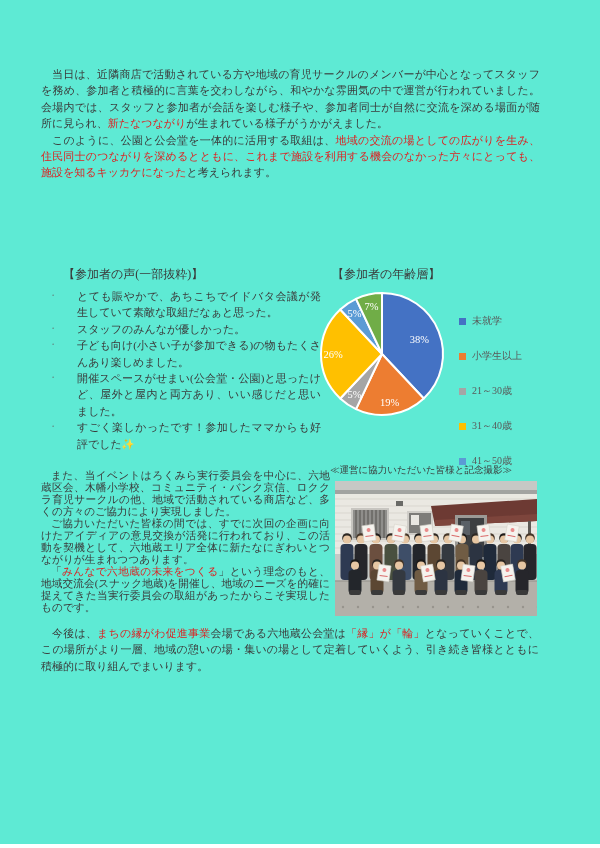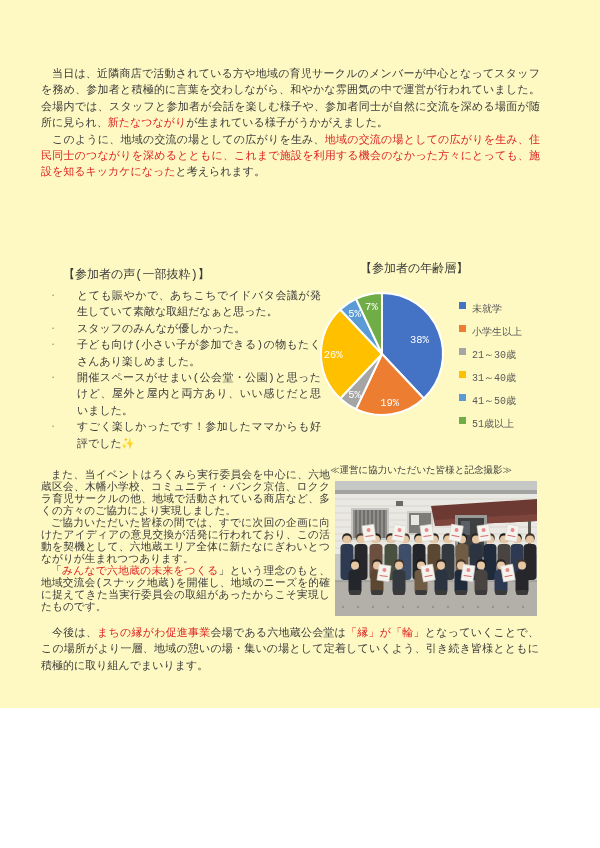--- a/index.html
+++ b/index.html
@@ -1,52 +1,52 @@
 <!DOCTYPE html>
 <html><head>
 <meta charset="utf-8">
 <style>
   html,body{margin:0;padding:0;background:#ffffff;}
-  .page{position:relative;width:600px;height:708px;background:#fef9c3;overflow:hidden;
-        font-family:Liberation Mono, monospace;color:#3a3a3a;}
+  .page{position:relative;width:600px;height:844px;background:#5eead4;overflow:hidden;
+        font-family:Liberation Serif, serif;color:#3a3a3a;}
   .abs{position:absolute;}
   p{margin:0;}
   .body-text{font-size:11px;line-height:16.4px;text-align:justify;word-break:break-all;color:#3a3a3a;}
   .body-text p{text-indent:11px;}
   .red{color:#dd2222;}
   .heading{font-size:12px;color:#3a3a3a;white-space:nowrap;}
   
   .voices{width:274px;font-size:11px;line-height:16.4px;}
   .voices .row{display:flex;align-items:flex-start;}
   .voices .bullet{flex:0 0 28px;font-size:8px;color:#666;line-height:16.4px;padding-left:2px;}
   .voices .txt{flex:1;text-align:justify;word-break:break-all;}
   
   .legend{display:flex;flex-direction:column;gap:9px;}
-  .legend .item{display:flex;align-items:flex-start;gap:6px;}
+  .legend .item{display:flex;align-items:center;gap:6px;margin-top:12px;}
   .legend .swatch{width:7px;height:7px;display:inline-block;}
   .legend .lbl{font-size:10px;color:#595959;white-space:nowrap;}
   
   .community{width:289px;font-size:10.7px;line-height:12px;text-align:justify;word-break:break-all;}
   .community p{text-indent:10px;}
   .caption{font-size:9.5px;color:#3a3a3a;white-space:nowrap;}
   .closing{width:498px;}
   svg{display:block;}
 </style>
 </head>
 <body>
 
 <div class="page">
 
   <div class="abs body-text" style="left:41px;top:66px;width:499px;">
     <p><span>当日は、近隣商店で活動されている方や地域の育児サークルのメンバーが中心となってスタッフを務め、参加者と積極的に言葉を交わしながら、和やかな雰囲気の中で運営が行われていました。会場内では、スタッフと参加者が会話を楽しむ様子や、参加者同士が自然に交流を深める場面が随所に見られ、</span><span class="red">新たなつながり</span><span>が生まれている様子がうかがえました。</span></p>
-    <p><span>このように、地域の交流の場としての広がりを生み、</span><span class="red">地域の交流の場としての広がりを生み、住民同士のつながりを深めるとともに、これまで施設を利用する機会のなかった方々にとっても、施設を知るキッカケになった</span><span>と考えられます。</span></p>
+    <p><span>このように、公園と公会堂を一体的に活用する取組は、</span><span class="red">地域の交流の場としての広がりを生み、住民同士のつながりを深めるとともに、これまで施設を利用する機会のなかった方々にとっても、施設を知るキッカケになった</span><span>と考えられます。</span></p>
   </div>
 
   <div class="abs heading" style="left:63px;top:266px;">【参加者の声(一部抜粋)】</div>
-  <div class="abs heading" style="left:332px;top:260px;margin-left:28px;">【参加者の年齢層】</div>
+  <div class="abs heading" style="left:332px;top:266px;">【参加者の年齢層】</div>
 
   <div class="abs voices" style="left:47px;top:288px;">
       <div class="row">
         <span class="bullet">・</span>
         <span class="txt">とても賑やかで、あちこちでイドバタ会議が発生していて素敵な取組だなぁと思った。</span>
       </div>
       <div class="row">
         <span class="bullet">・</span>
         <span class="txt">スタッフのみんなが優しかった。</span>
       </div>

